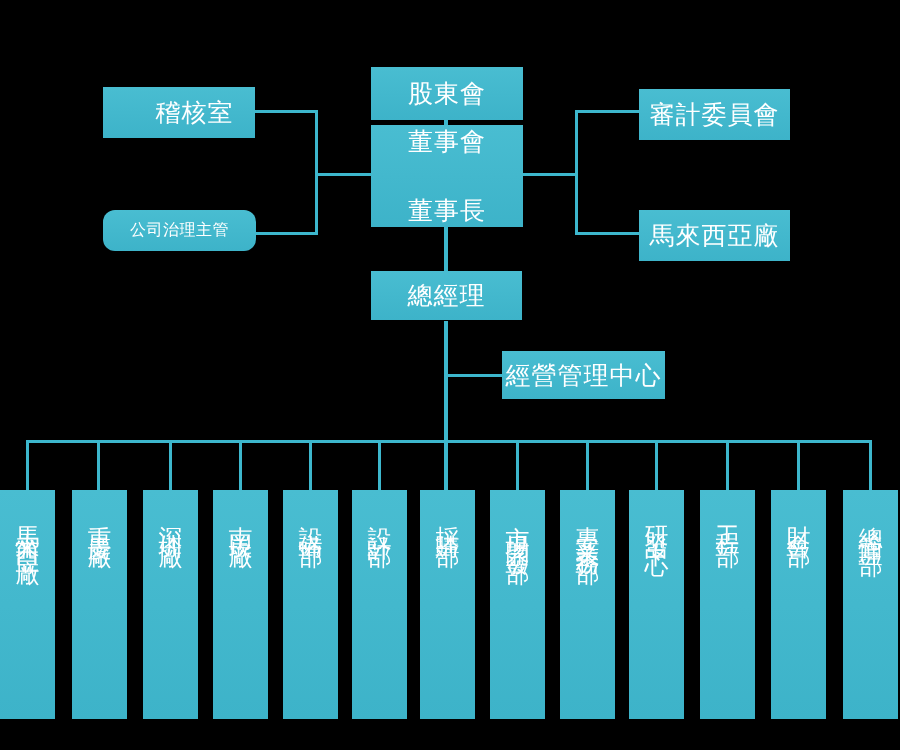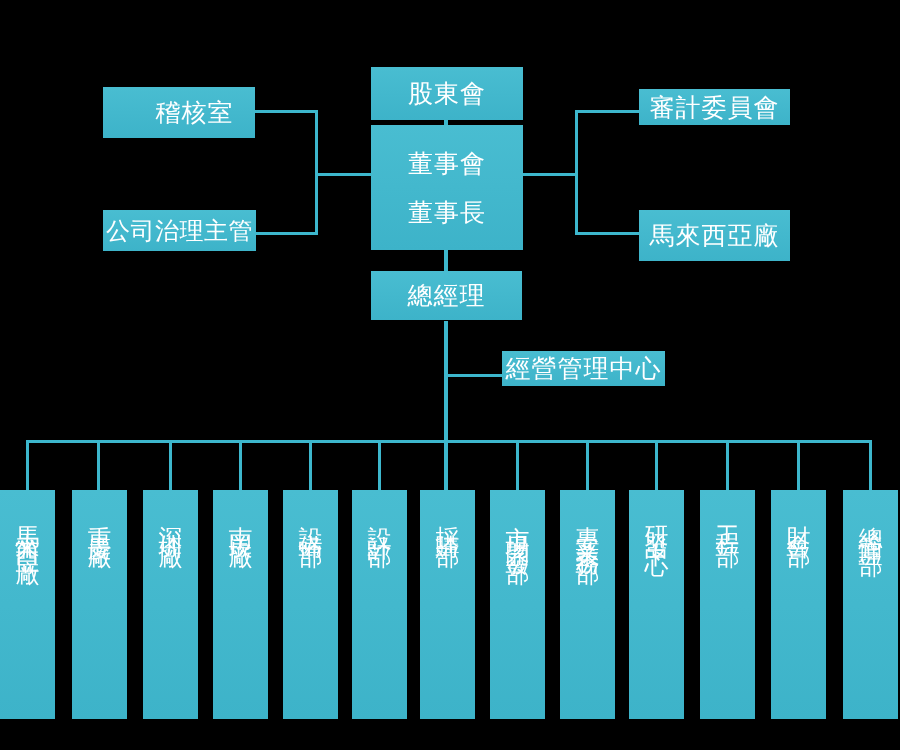--- a/index.html
+++ b/index.html
@@ -22,21 +22,21 @@
     display: flex;
     align-items: center;
     justify-content: center;
     box-sizing: border-box;
   }
   .hnode {
     font-size: 25px;
     letter-spacing: 1px;
     white-space: nowrap;
   }
-  .hnode.tight { font-size: 24px; letter-spacing: 0.5px; }
+  .hnode.tight { font-size: 16px; letter-spacing: 0.5px; border-radius: 12px; }
   .board {
     flex-direction: column;
     gap: 16px;
   }
   .vnode {
     width: 55px;
     height: 229px;
     align-items: flex-start;
     padding-top: 17px;
   }
@@ -83,46 +83,46 @@
   <div class="line" style="left:586px; top:441px; width:3px; height:49px;"></div>
   <div class="line" style="left:655px; top:441px; width:3px; height:49px;"></div>
   <div class="line" style="left:726px; top:441px; width:3px; height:49px;"></div>
   <div class="line" style="left:797px; top:441px; width:3px; height:49px;"></div>
   <div class="line" style="left:869px; top:441px; width:3px; height:49px;"></div>
 
   <div class="node hnode" style="left:371px; top:23px; width:152px; height:53px;margin-top:44px;">
     <span>股東會</span>
   </div>
 
-  <div class="node hnode board" style="left:371px; top:125px; width:152px; height:125px;">
+  <div class="node hnode board" style="left:371px; top:125px; width:152px; height:102px;justify-content:space-between;">
     <span>董事會</span>
     <span>董事長</span>
   </div>
 
   <div class="node hnode" style="left:103px; top:87px; width:152px; height:51px;padding-left:31px;">
     <span>稽核室</span>
   </div>
 
   <div class="node hnode tight" style="left:103px; top:210px; width:153px; height:41px;">
     <span>公司治理主管</span>
   </div>
 
-  <div class="node hnode" style="left:639px; top:89px; width:151px; height:36px;">
+  <div class="node hnode" style="left:639px; top:89px; width:151px; height:51px;">
     <span>審計委員會</span>
   </div>
 
   <div class="node hnode" style="left:639px; top:210px; width:151px; height:51px;">
     <span>馬來西亞廠</span>
   </div>
 
   <div class="node hnode" style="left:371px; top:271px; width:151px; height:49px;">
     <span>總經理</span>
   </div>
 
-  <div class="node hnode" style="left:502px; top:351px; width:163px; height:35px;">
+  <div class="node hnode" style="left:502px; top:351px; width:163px; height:48px;">
     <span>經營管理中心</span>
   </div>
 
   <div class="node vnode" style="left:0px; top:490px;">
     <span class="vtext">馬來西亞廠</span>
   </div>
   <div class="node vnode" style="left:72px; top:490px;">
     <span class="vtext">重慶廠</span>
   </div>
   <div class="node vnode" style="left:143px; top:490px;">

